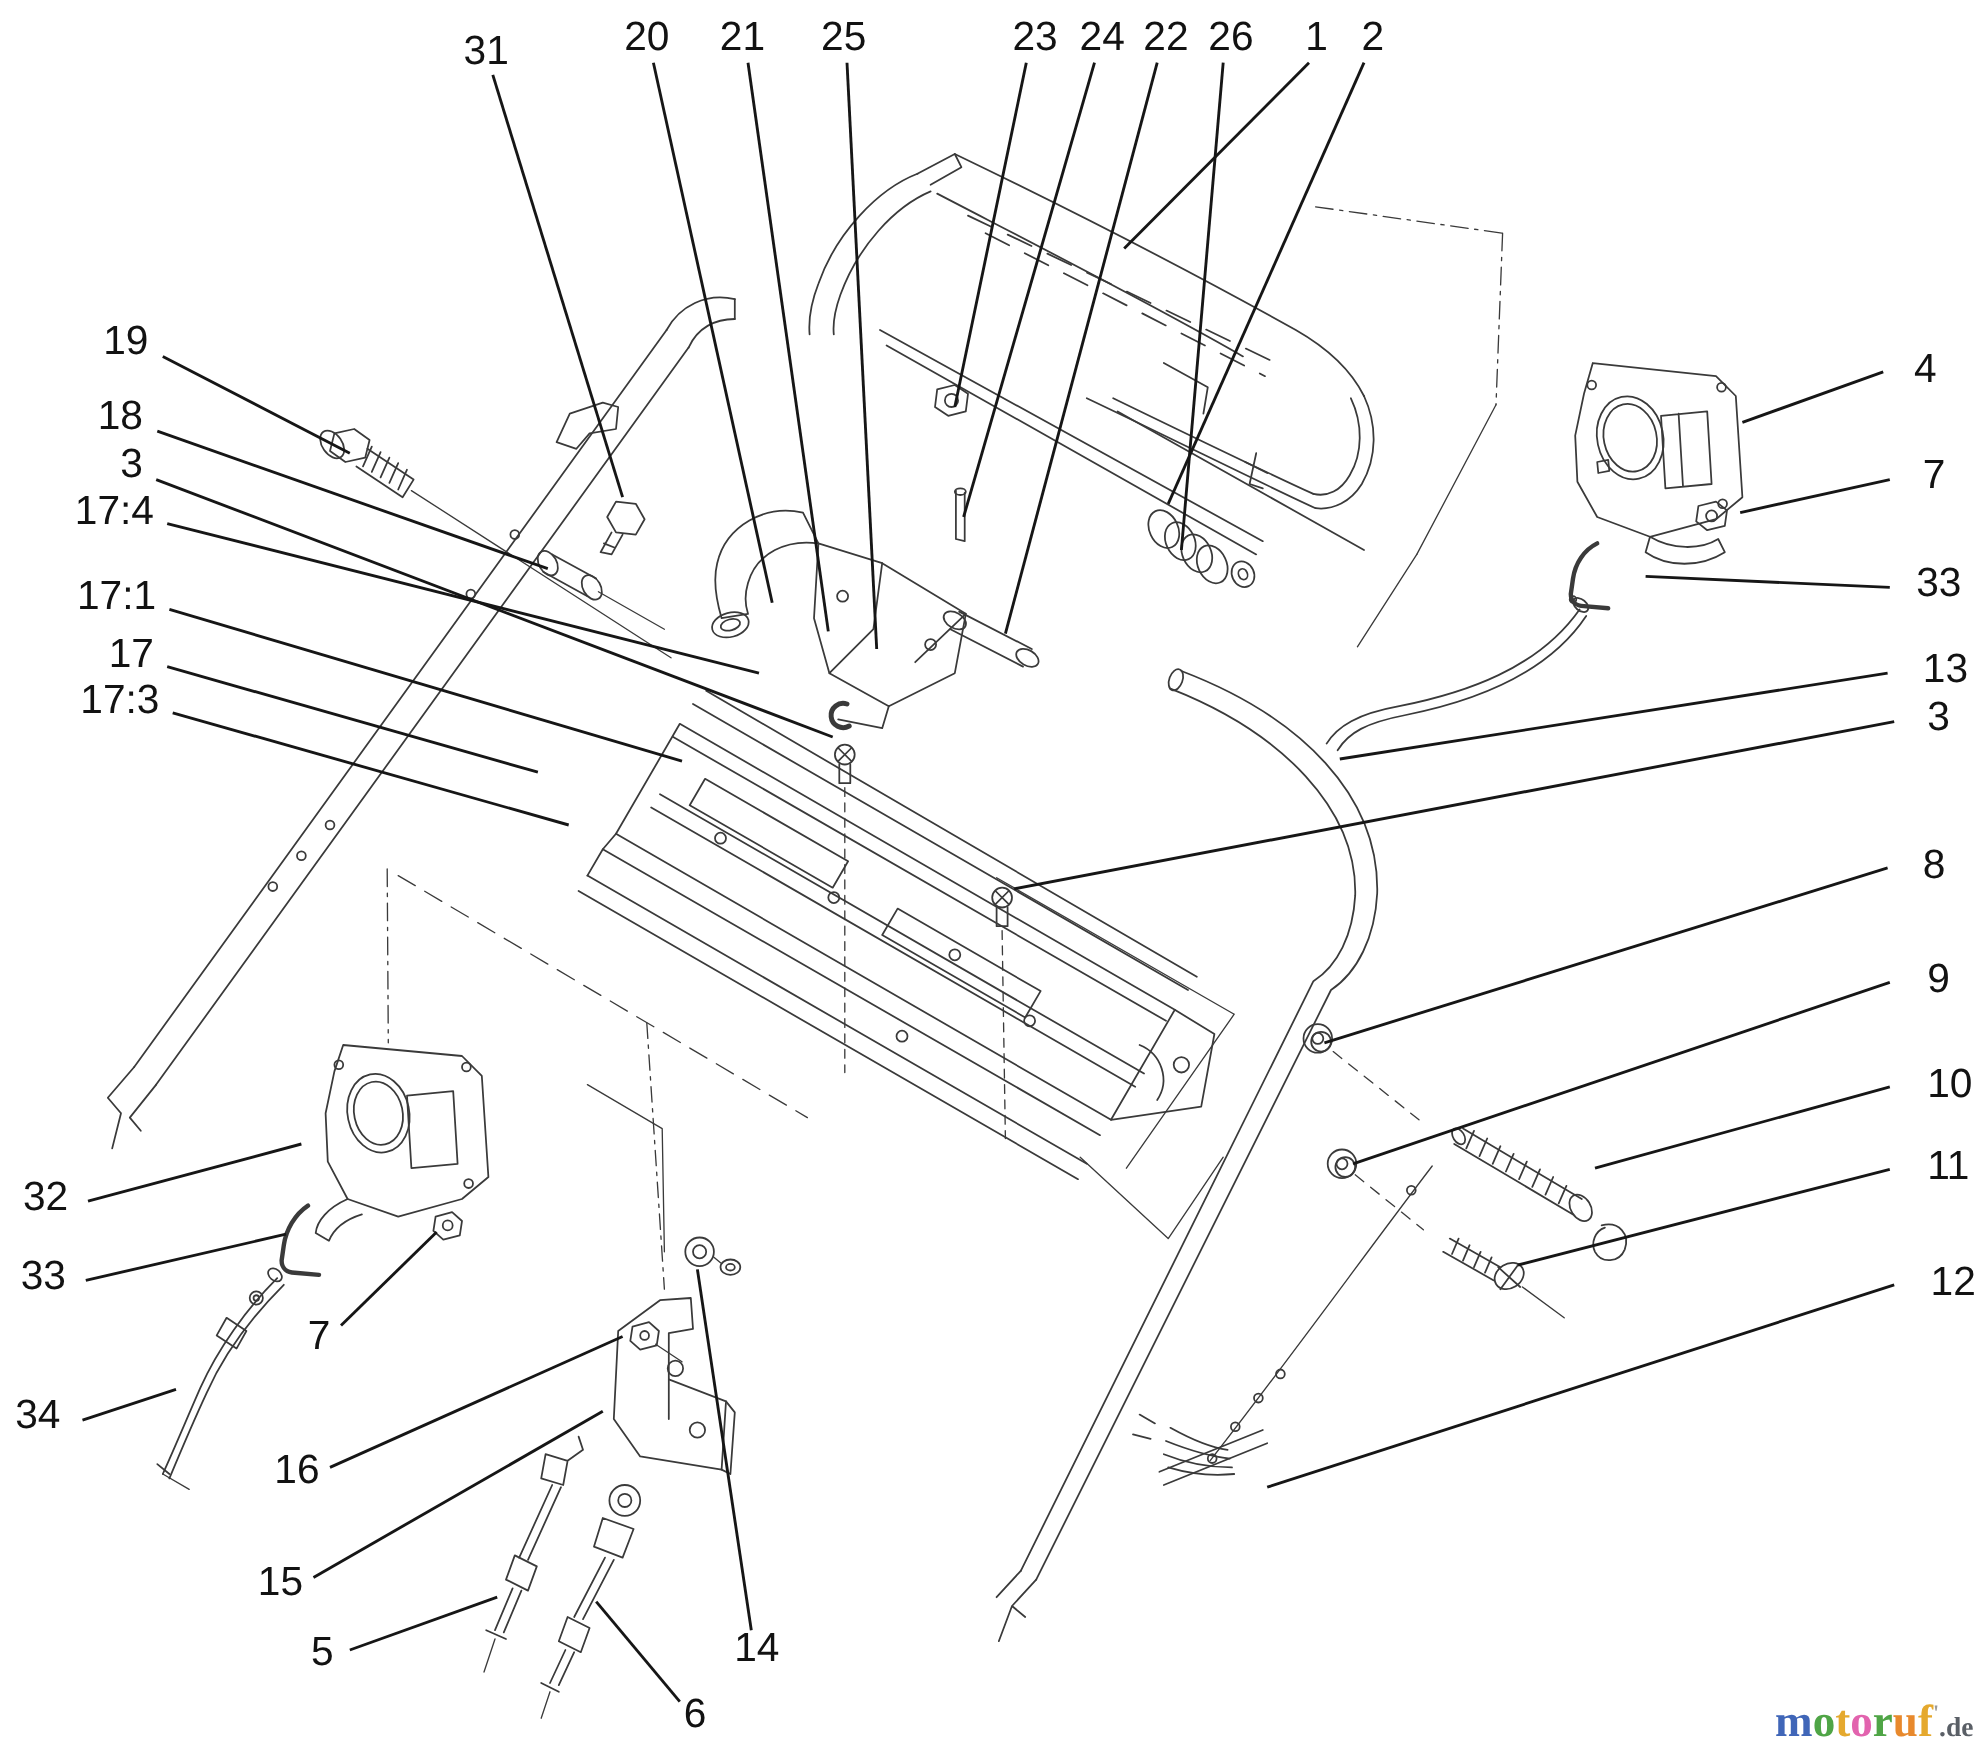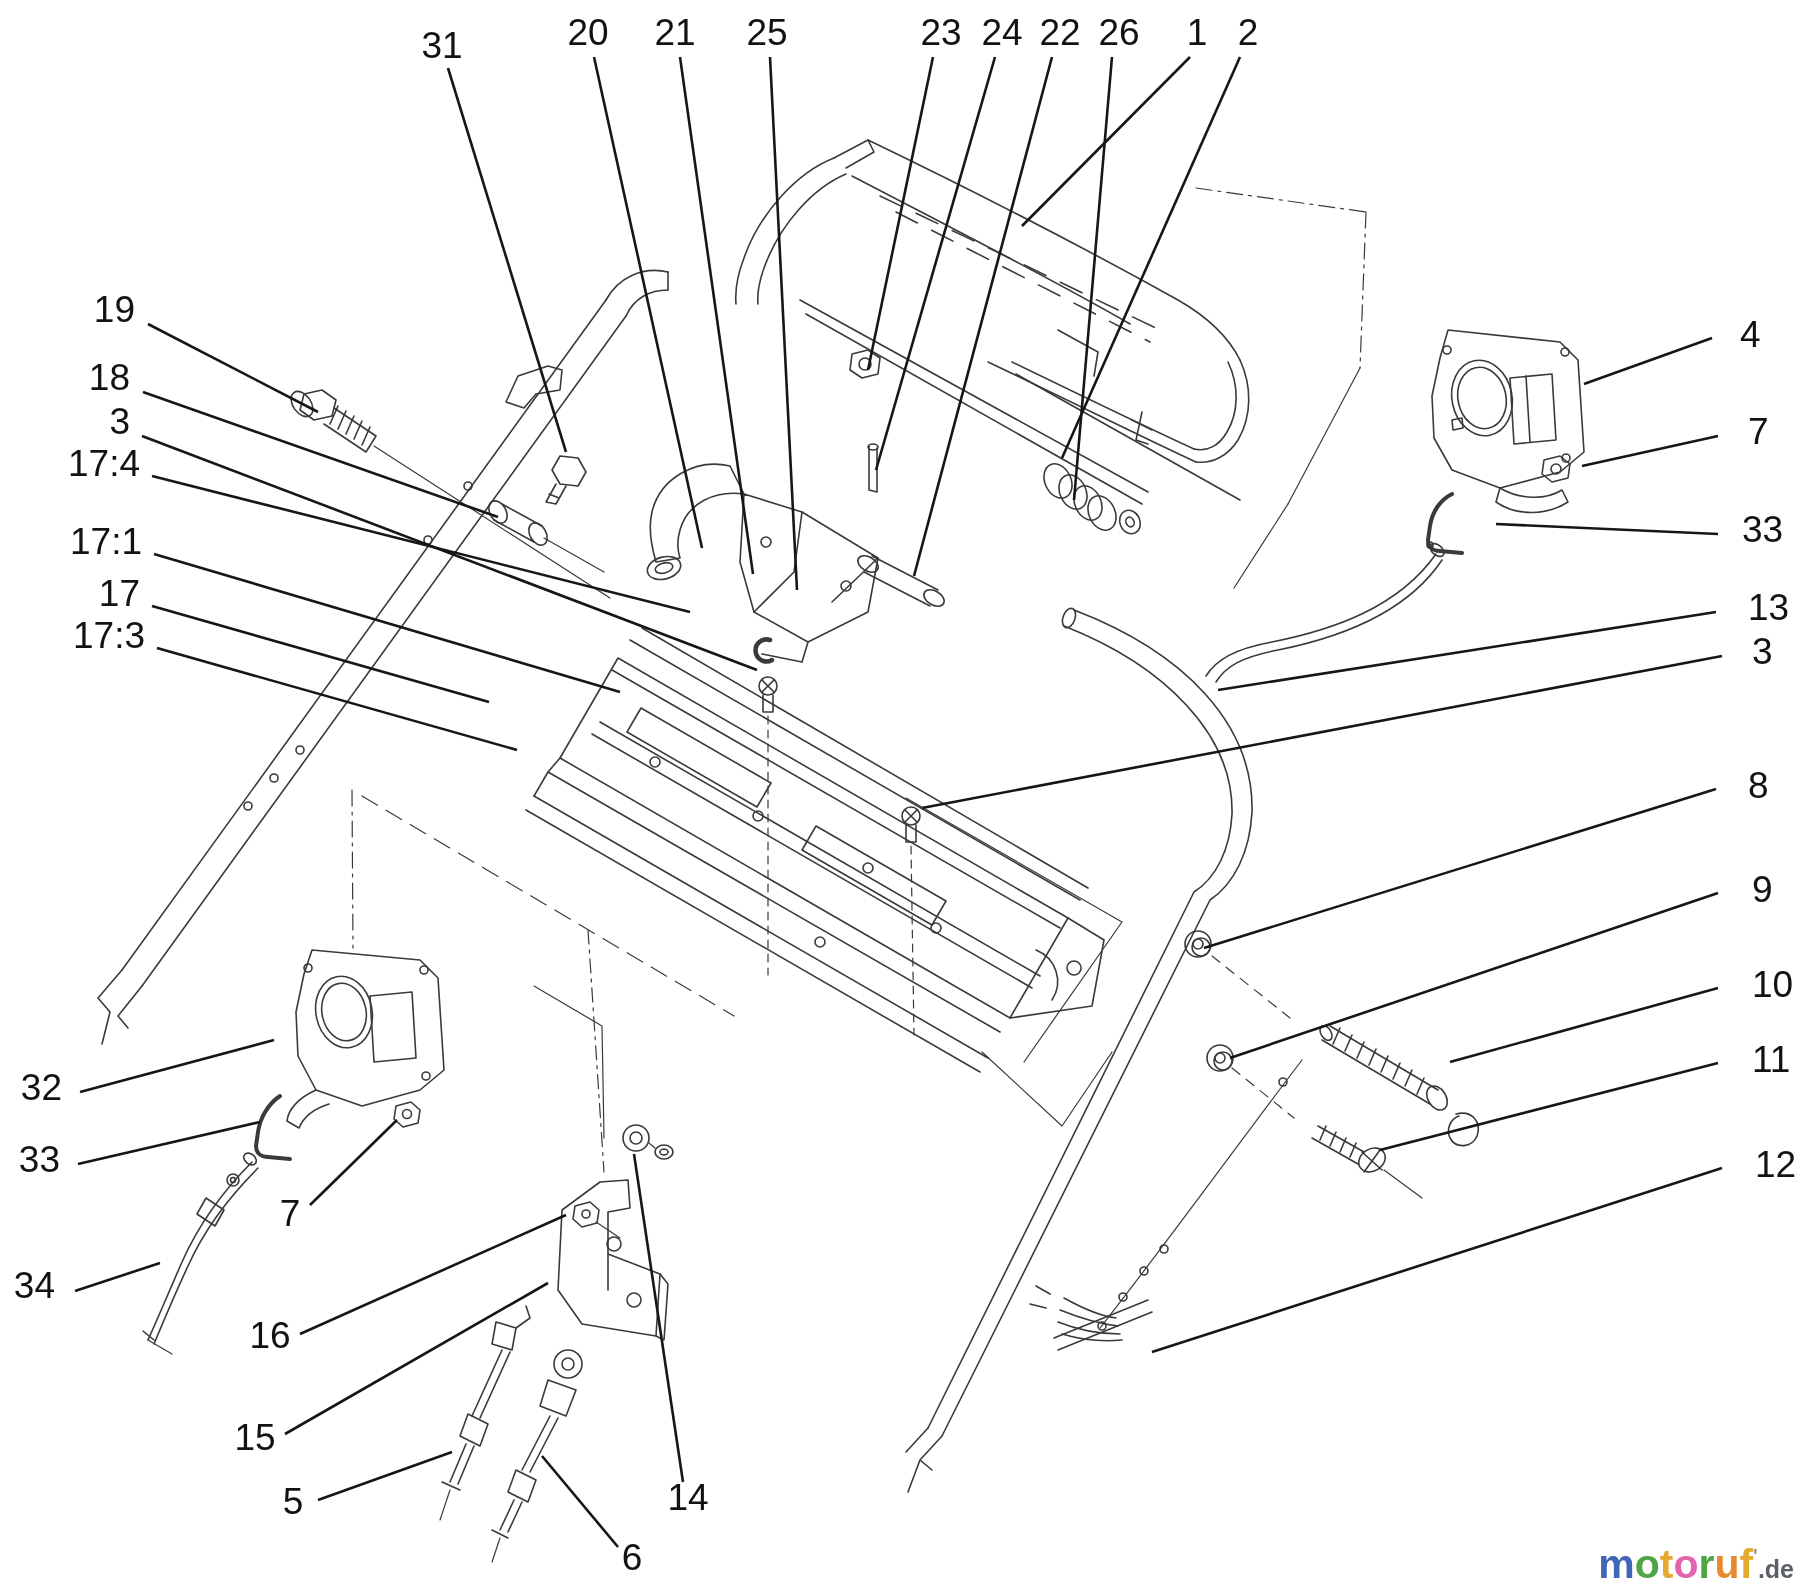--- a/index.html
+++ b/index.html
@@ -1,21 +1,21 @@
 <!DOCTYPE html>
 <html><head>
 <meta charset="utf-8">
 <style>
   html,body{margin:0;padding:0;background:#ffffff;}
   body{width:1800px;height:1587px;position:relative;overflow:hidden;
        font-family:"Liberation Sans",sans-serif;}
   svg{position:absolute;left:0;top:0;}
   .callout{font-family:"Liberation Sans",sans-serif;font-size:37px;fill:#121212;}
   #logo{position:absolute;right:6px;bottom:2px;
-        font-family:Liberation Sans, sans-serif;font-weight:bold;font-size:41px;
+        font-family:Liberation Serif, serif;font-weight:bold;font-size:41px;
         line-height:1;letter-spacing:0px;white-space:nowrap;}
   #logo .suffix{font-size:25px;font-weight:bold;}
   #logo .mark{font-size:20px;vertical-align:super;}
 </style>
 </head>
 <body>
 
 <svg id="diagram" width="1800" height="1587" viewBox="0 0 1800 1587">
   <rect x="0" y="0" width="1800" height="1587" fill="#ffffff"></rect>
 

